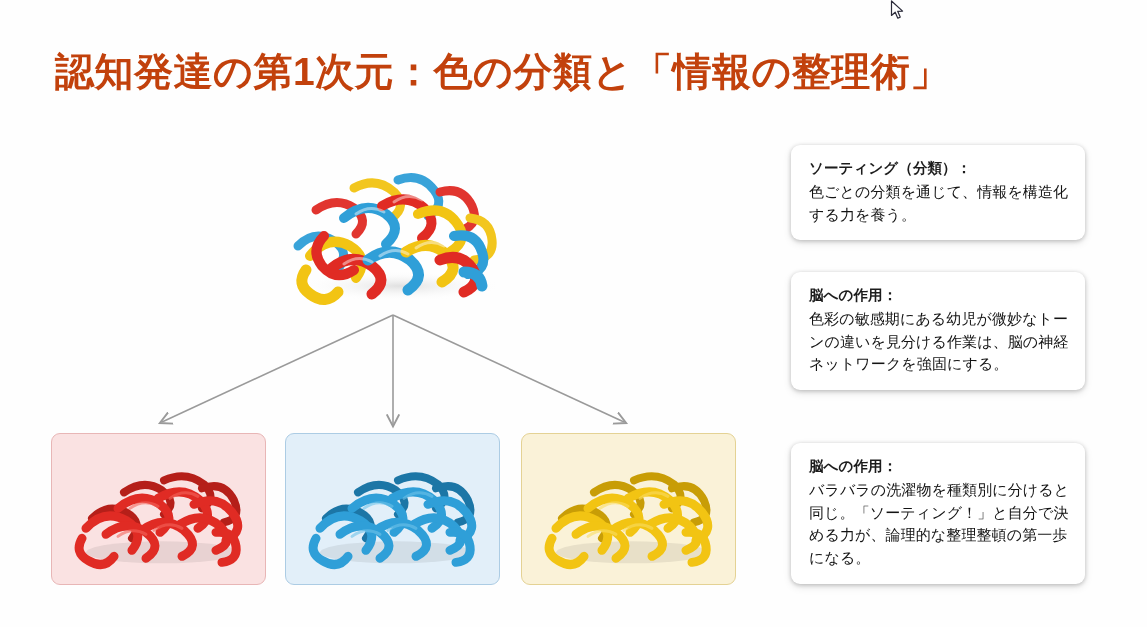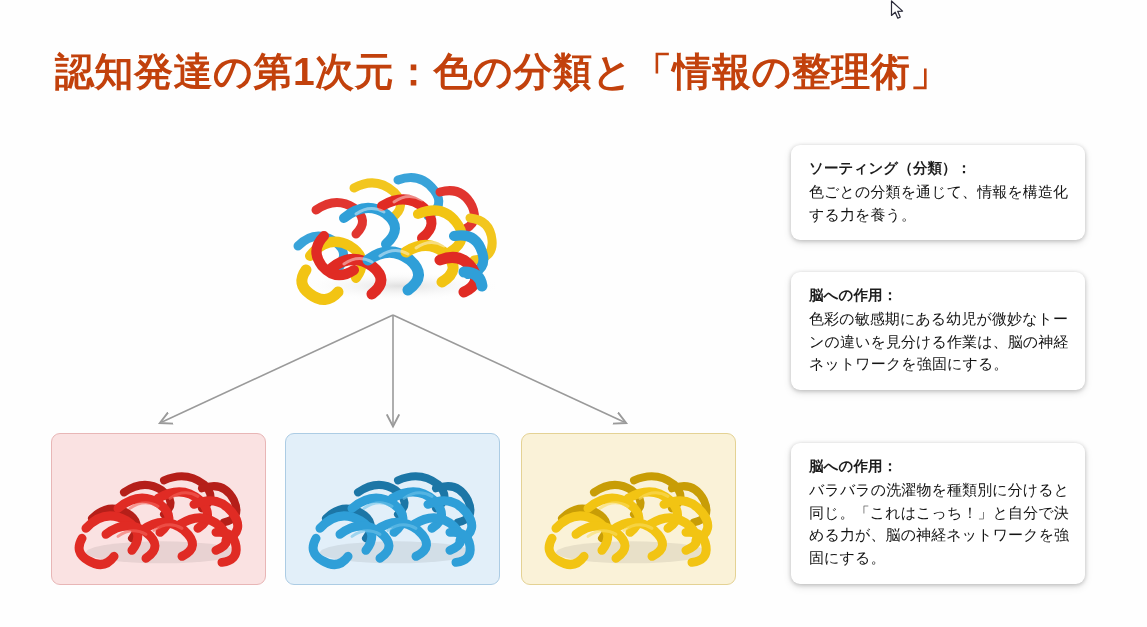--- a/index.html
+++ b/index.html
@@ -291,21 +291,21 @@
     <p class="card-body">色ごとの分類を通じて、情報を構造化する力を養う。</p>
   </div>
 
   <div class="card card-2">
     <p class="card-heading">脳への作用：</p>
     <p class="card-body">色彩の敏感期にある幼児が微妙なトーンの違いを見分ける作業は、脳の神経ネットワークを強固にする。</p>
   </div>
 
   <div class="card card-3">
     <p class="card-heading">脳への作用：</p>
-    <p class="card-body">バラバラの洗濯物を種類別に分けると同じ。「これはこっち！」と自分で決める力が、脳の神経ネットワークを強固にする。</p>
+    <p class="card-body">バラバラの洗濯物を種類別に分けると同じ。「ソーティング！」と自分で決める力が、論理的な整理整頓の第一歩になる。</p>
   </div>
 
   <div class="cursor">
     <svg width="16" height="22" viewBox="0 0 16 22" aria-hidden="true">
       <path d="M1.5 1 L1.5 15.5 L5.2 12.2 L7.8 18.2 L10.2 17.1 L7.7 11.3 L12.6 11.1 Z" fill="#ffffff" stroke="#2b2b3a" stroke-width="1.2" stroke-linejoin="round"></path>
     </svg>
   </div>
 
 </div>
 

